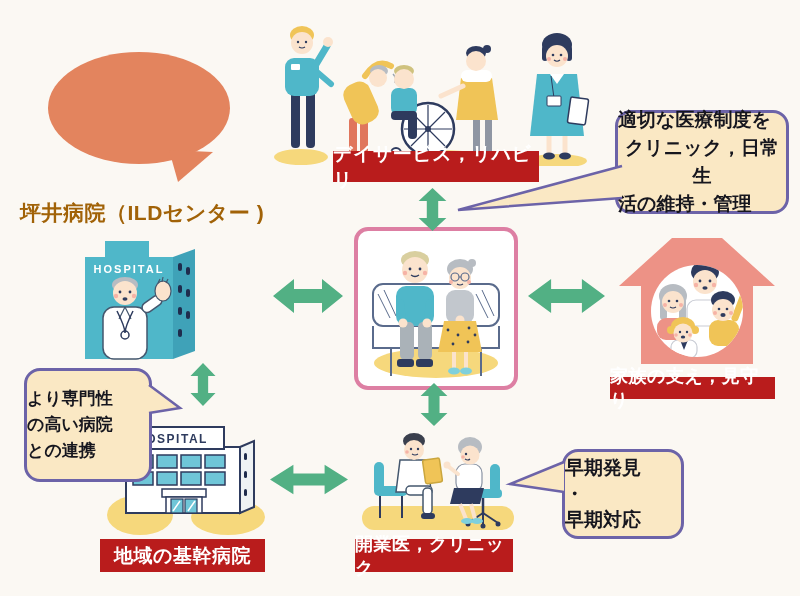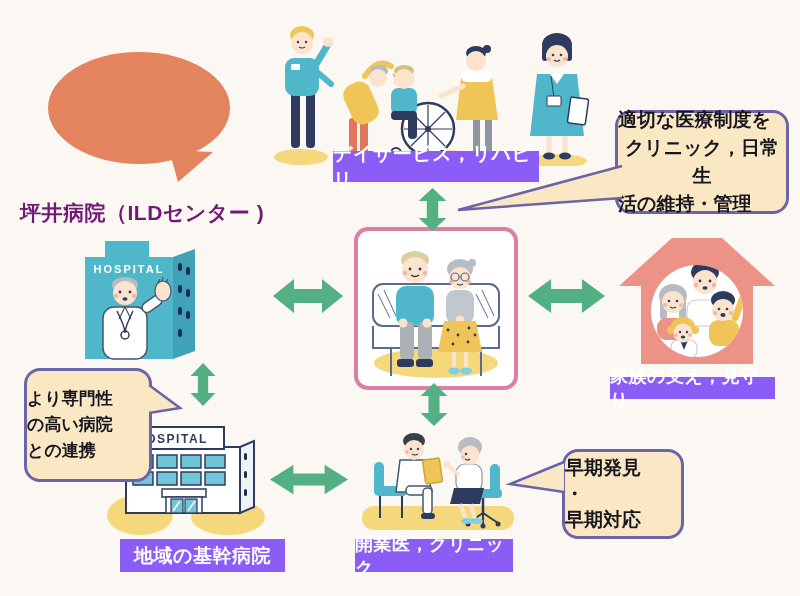--- a/index.html
+++ b/index.html
@@ -1,29 +1,29 @@
 <!DOCTYPE html>
 <html><head>
 <meta charset="utf-8">
 <style>
   html,body{margin:0;padding:0;background:#ffffff;}
   .stage{position:relative;width:800px;height:596px;background:#fbf8f3;overflow:hidden;
          font-family:"Liberation Sans","DejaVu Sans",sans-serif;}
   .abs{position:absolute;}
-  .pink-label{position:absolute;background:#8b5cf6;color:#ffffff;display:flex;align-items:center;
+  .pink-label{position:absolute;background:#b91c1c;color:#ffffff;display:flex;align-items:center;
               justify-content:center;font-weight:700;letter-spacing:0.5px;z-index:4;font-family:Liberation Mono, monospace;}
   .callout{position:absolute;background:#fae8c4;border:3px solid #6c63a8;border-radius:16px;
            display:flex;flex-direction:column;align-items:flex-start;justify-content:center;
            font-weight:700;color:#16161e;text-align:center;z-index:2;box-sizing:border-box;}
   .callout-tail{position:absolute;z-index:3;}
   .center-box{position:absolute;background:#ffffff;border:4px solid #dd7fa3;border-radius:14px;
               box-sizing:border-box;z-index:1;display:flex;align-items:center;justify-content:center;}
   .title-text{position:absolute;color:#ffffff;font-weight:700;font-size:27px;line-height:33px;
               text-align:center;z-index:2;}
-  .hospital-name{position:absolute;color:#701a75;font-weight:700;font-size:21px;letter-spacing:0.5px;z-index:2;}
+  .hospital-name{position:absolute;color:#a16207;font-weight:700;font-size:21px;letter-spacing:0.5px;z-index:2;}
   .arrow{position:absolute;z-index:1;}
   svg{display:block;}
 </style>
 </head>
 <body>
 
 <div class="stage">
 
   <svg class="abs" style="left:45px;top:50px;" width="190" height="135" viewBox="0 0 190 135">
     <ellipse cx="94" cy="58" rx="91" ry="56" fill="#e3845e"></ellipse>
@@ -249,21 +249,21 @@
         <rect x="57" y="57" width="20" height="13"></rect>
       <rect x="81" y="57" width="20" height="13"></rect>
         <rect x="105" y="57" width="20" height="13"></rect>
     </g>
     <rect x="62" y="74" width="44" height="8" fill="#ffffff" stroke="#2e3b5e" stroke-width="1.5"></rect>
     <rect x="66" y="82" width="36" height="16" fill="#ffffff" stroke="#2e3b5e" stroke-width="1.5"></rect>
     <rect x="71" y="84" width="12" height="14" fill="#6fc6d8" stroke="#2e3b5e" stroke-width="1.2"></rect>
     <rect x="85" y="84" width="12" height="14" fill="#6fc6d8" stroke="#2e3b5e" stroke-width="1.2"></rect>
     <path d="M73,96 l7,-10 M88,96 l7,-10" stroke="#ffffff" stroke-width="1.5"></path>
   </svg>
-  <div class="pink-label" style="left:100px;top:539px;width:165px;height:33px;font-size:19px;margin-left:20px;">
+  <div class="pink-label" style="left:100px;top:539px;width:165px;height:33px;font-size:19px;">
     <span>地域の基幹病院</span>
   </div>
 
   <svg class="abs" style="left:350px;top:426px;" width="175" height="110" viewBox="0 0 175 110">
     <rect x="12" y="80" width="152" height="24" rx="12" fill="#f6d87c"></rect>
     <g>
       <rect x="24" y="36" width="10" height="32" rx="5" fill="#4fb7c9"></rect>
       <rect x="24" y="60" width="34" height="10" rx="5" fill="#4fb7c9"></rect>
       <path d="M30,70 L30,92 M52,70 L52,92" stroke="#2e3b5e" stroke-width="2"></path>
       <path d="M50,34 L78,34 L81,66 L46,66 Z" fill="#ffffff" stroke="#44576e" stroke-width="1.5"></path>

